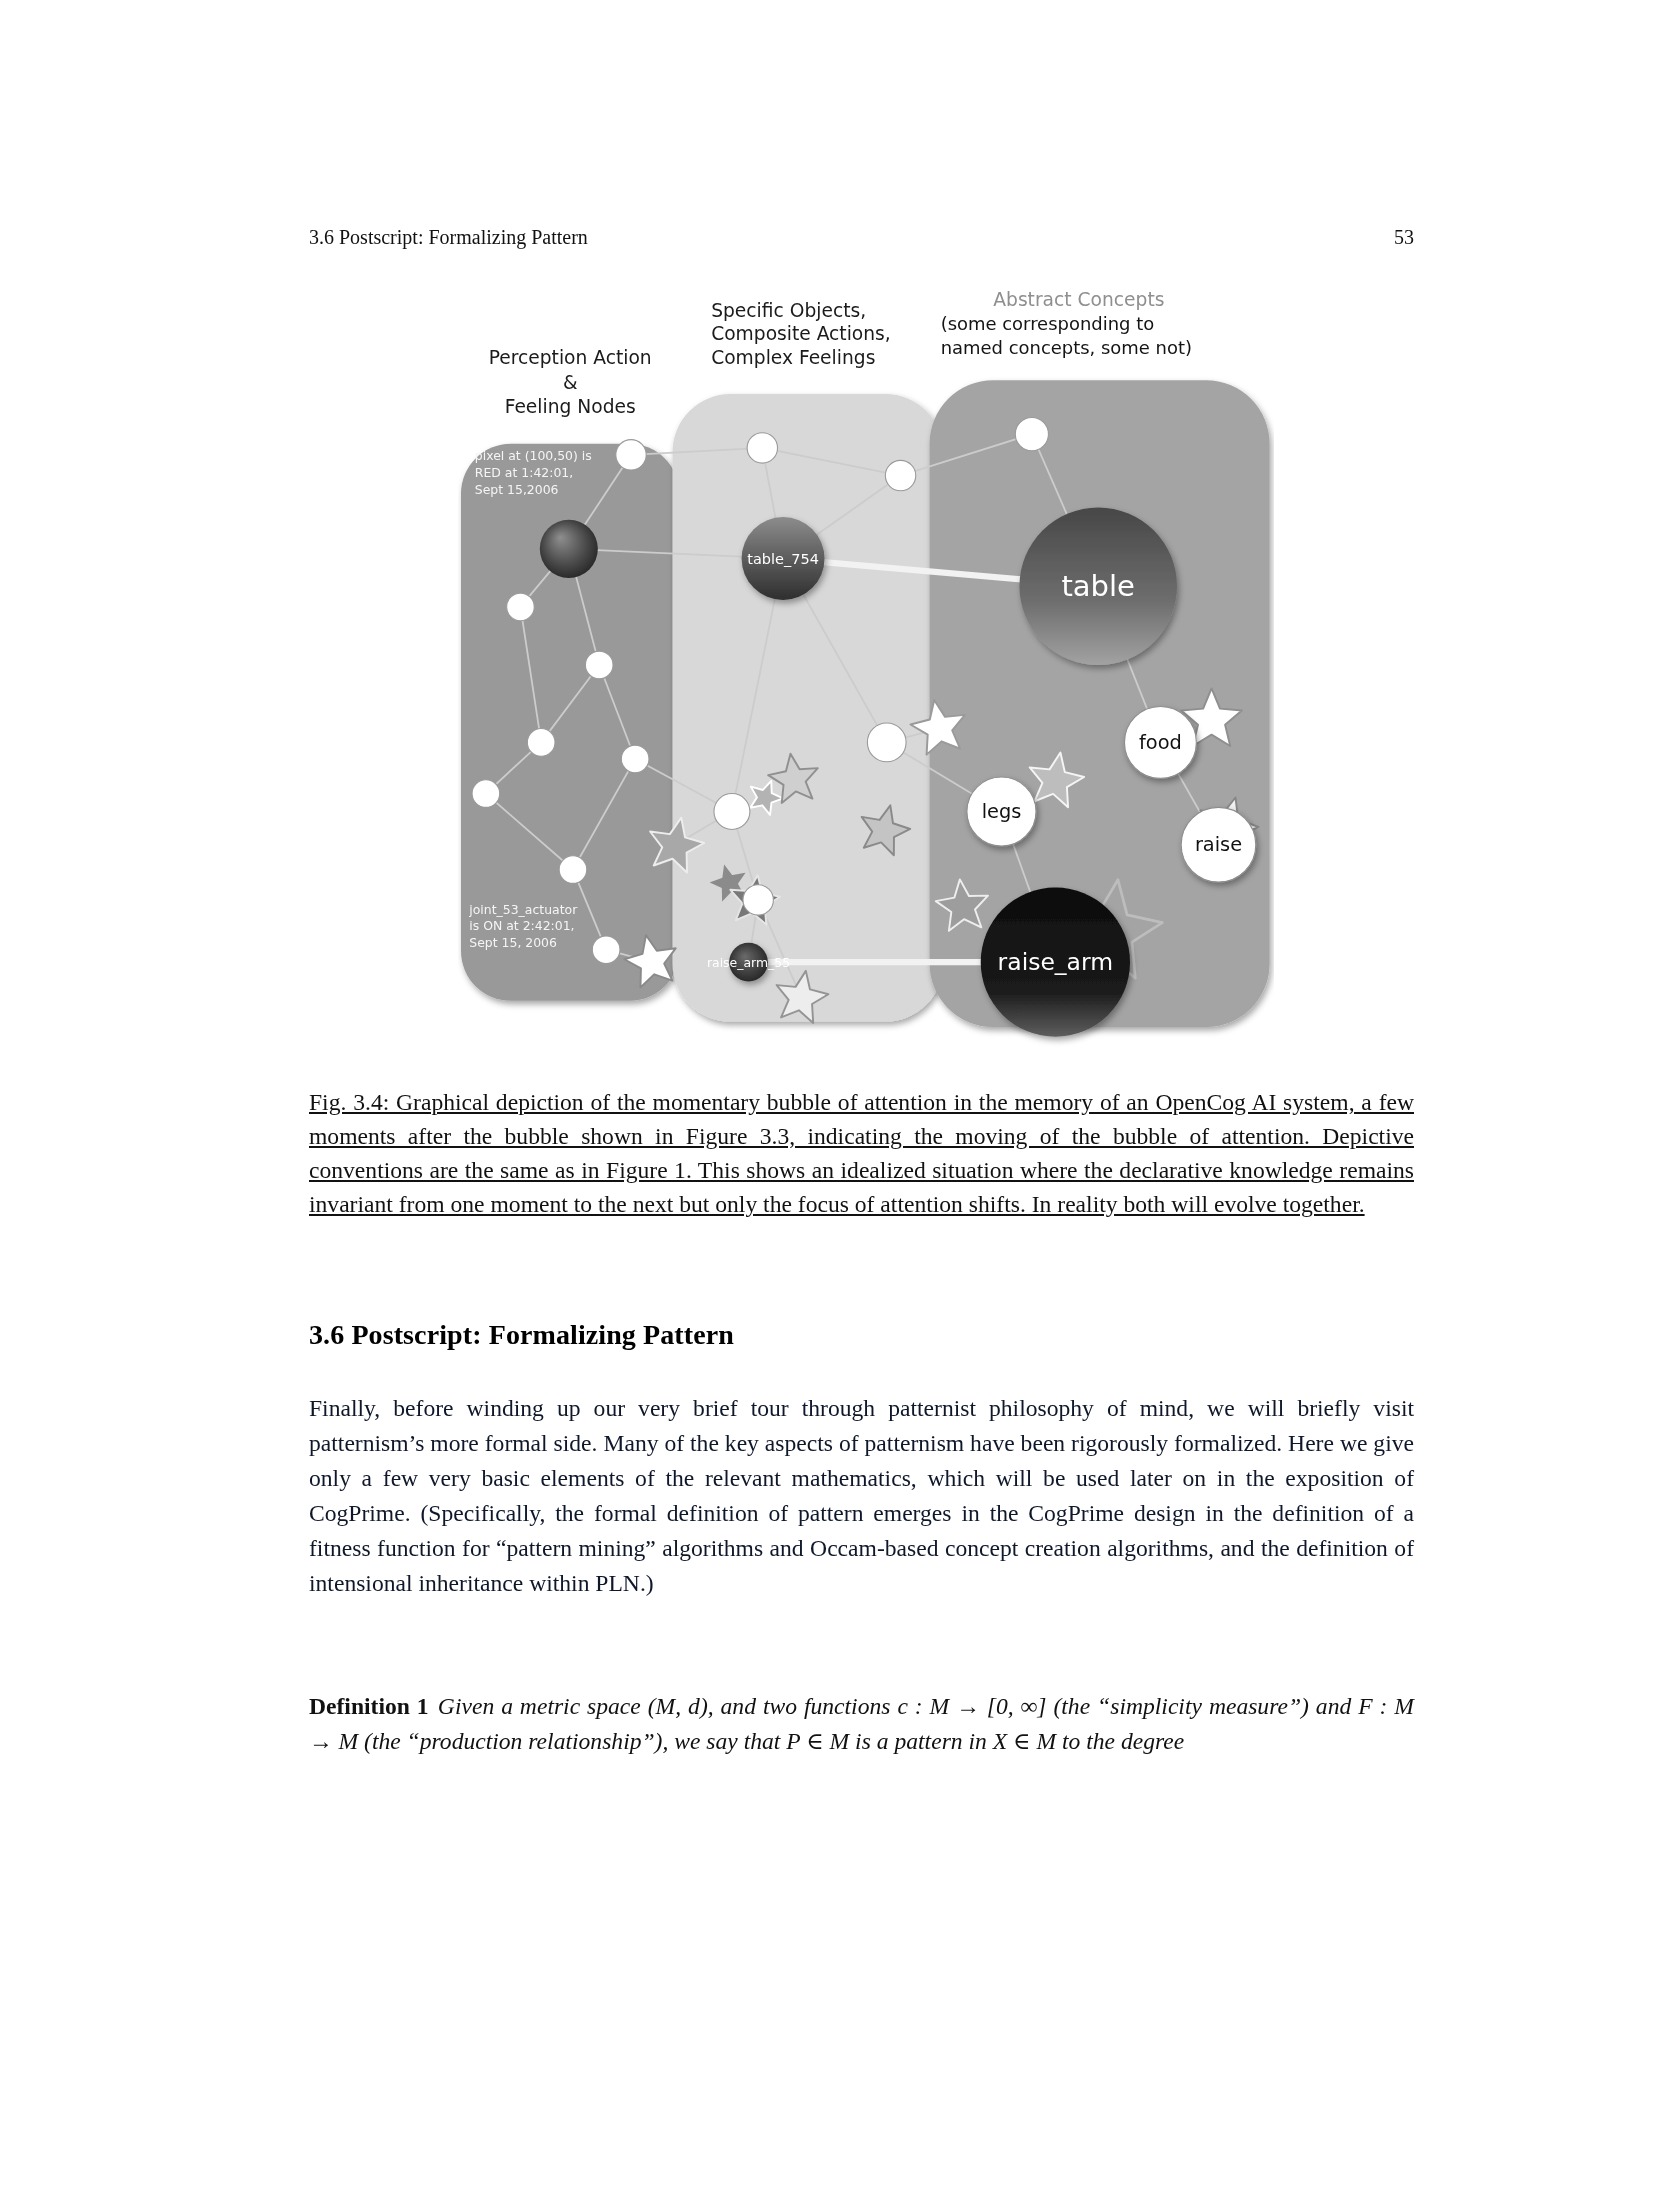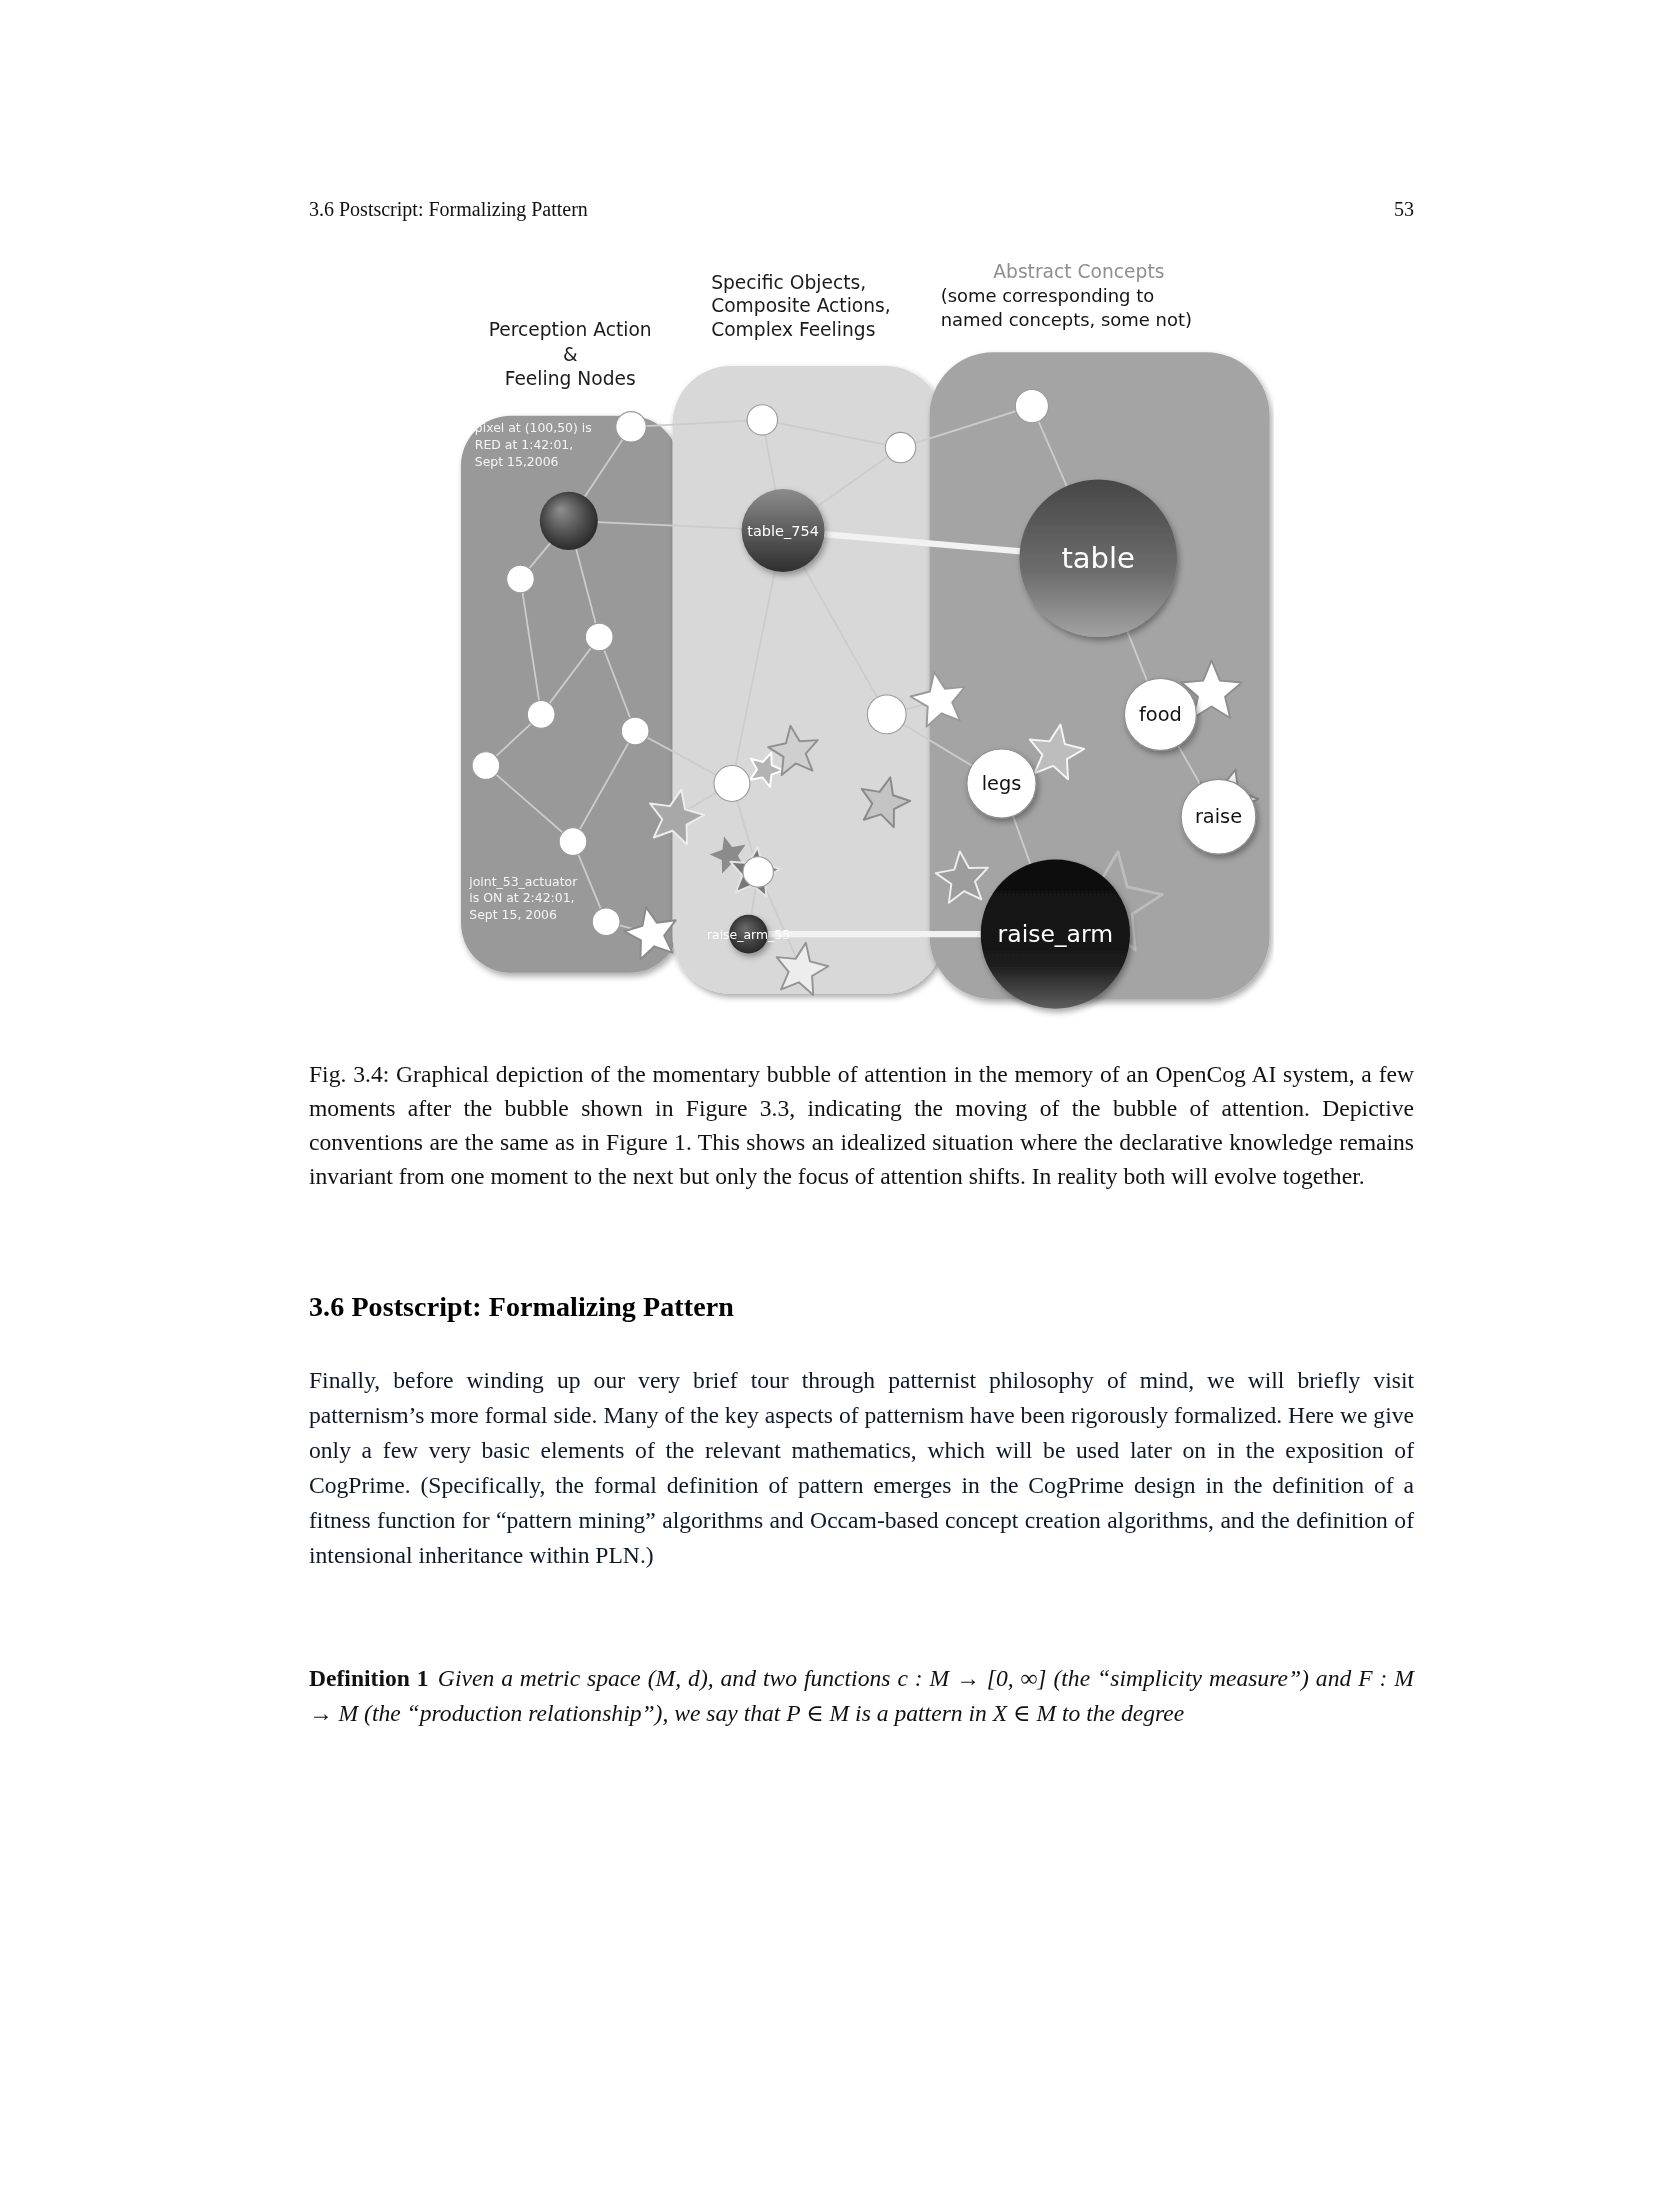--- a/index.html
+++ b/index.html
@@ -2,30 +2,31 @@
 <html style="font-size:10.5px"><head>
 <meta charset="utf-8">
 <title>Page 53</title>
 <style>
   * { margin:0; padding:0; box-sizing:border-box; }
   html,body { background:#ffffff; }
   .page {
     position:relative; width:1669px; height:2150px; background:#ffffff;
     font-family:"Liberation Serif","DejaVu Serif",serif; color:#000;
     overflow:hidden;
+    margin-top:28px;
   }
   .running-head {
     position:absolute; left:309px; top:198px; width:1105px;
     display:flex; justify-content:space-between; font-size:20px; color:#111;
   }
   .figure-wrap { position:absolute; left:458px; top:261px; width:816px; height:763px; }
   .figure-wrap svg { width:100%; height:100%; display:block; }
   .caption {
     position:absolute; left:309px; top:1057px; width:1105px;
-    font-size:23.6px; line-height:34px; text-align:justify; color:#111;
+    font-size:23.6px; line-height:34px; text-align:justify; color:#111;text-decoration:underline;
   }
   .section-heading {
     position:absolute; left:309px; top:1291px; width:1105px;
     font-size:28px; font-weight:bold; color:#000; letter-spacing:0.1px;
   }
   .para1 {
     position:absolute; left:309px; top:1363px; width:1105px;
     font-size:23.6px; line-height:35px; text-align:justify; color:#0f172a;
   }
   .para2 {

